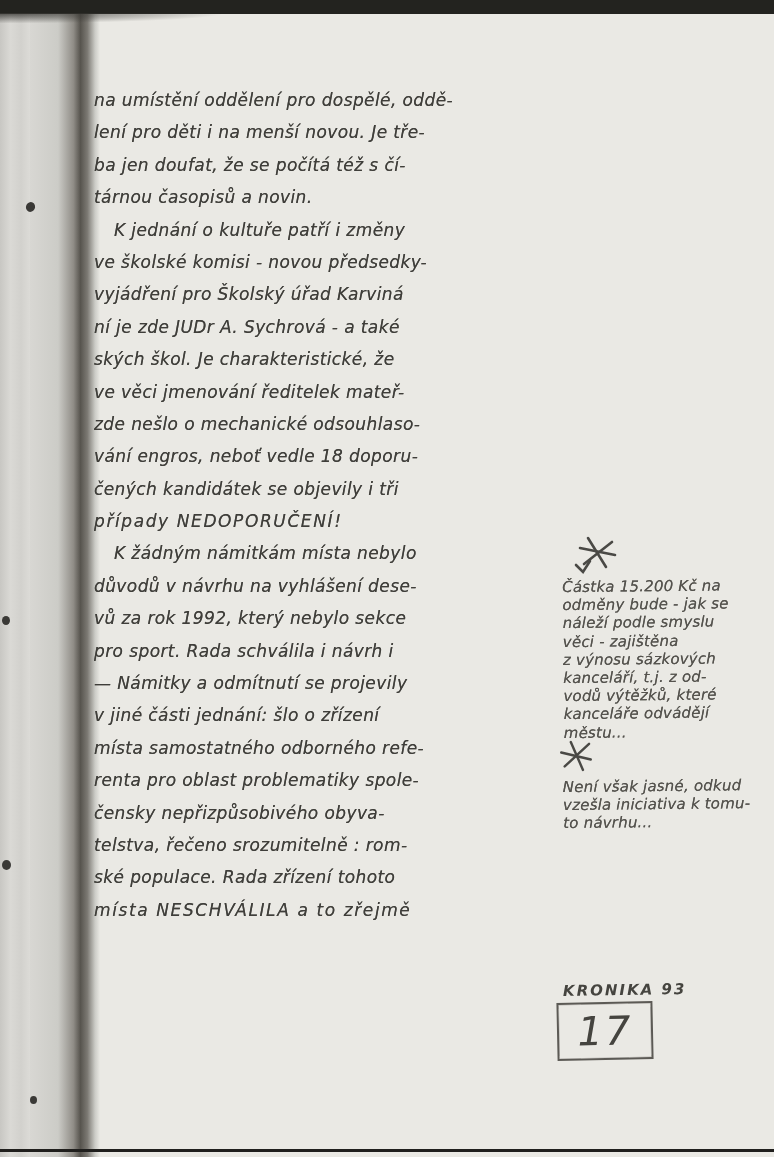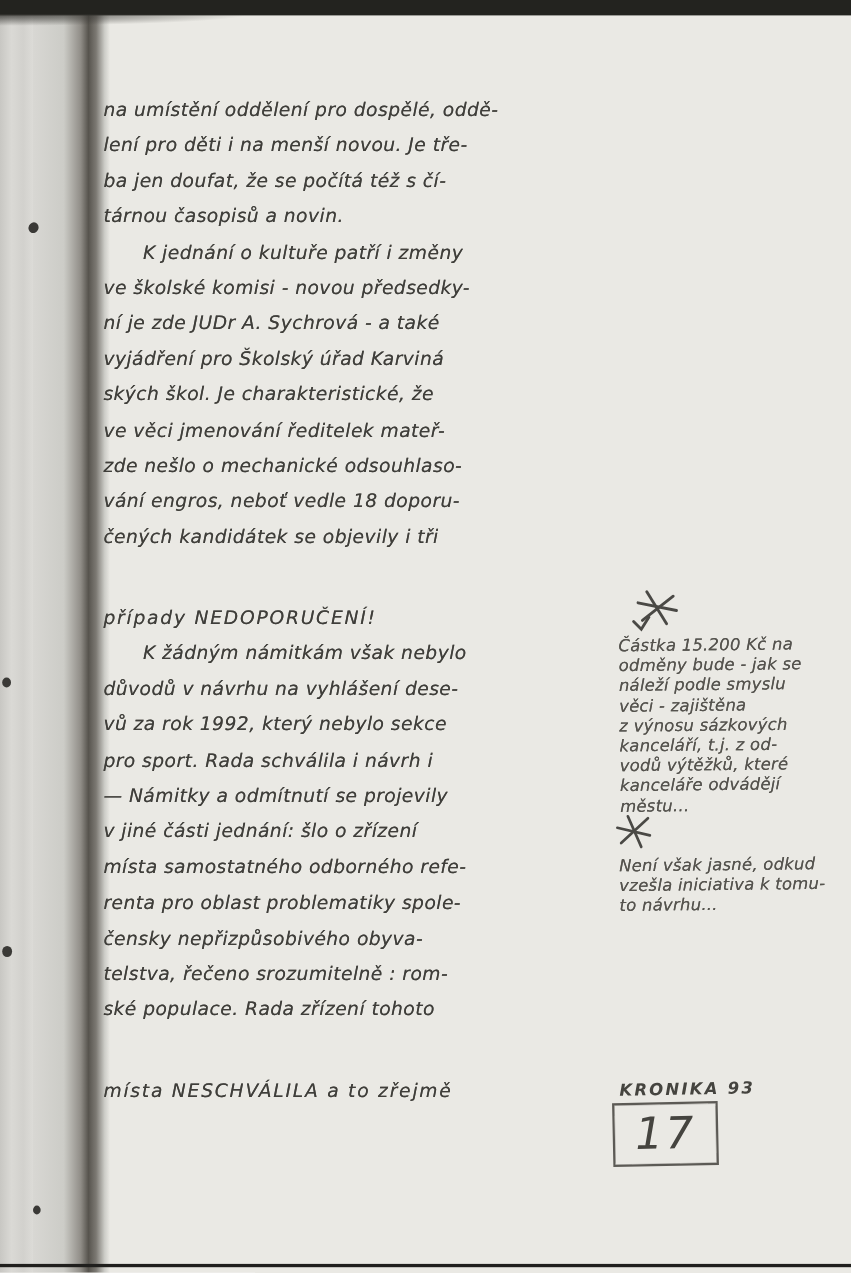--- a/index.html
+++ b/index.html
@@ -22,22 +22,22 @@
   .speck1{left:26px;top:202px;width:9px;height:10px;transform:rotate(25deg);}
   .speck2{left:2px;top:616px;width:8px;height:9px;}
   .speck3{left:2px;top:860px;width:9px;height:10px;}
   .speck4{left:30px;top:1096px;width:7px;height:8px;}
 
   
   .hand{color:#3f3e3a;font-style:italic;letter-spacing:.4px;
     text-shadow:0 0 .5px rgba(63,62,58,.8);}
   .main-text{position:absolute;left:94px;top:84px;width:482px;font-size:17px;line-height:32.4px;white-space:nowrap;}
   .line{height:32.4px;}
-  .indent{padding-left:36px;}
-  .spaced{letter-spacing:1.6px;margin-top:41px;}
+  .indent{padding-left:20px;}
+  .spaced{letter-spacing:1.6px;}
 
   .margin-note{position:absolute;left:563px;width:208px;font-size:15px;line-height:18.2px;
     color:#55534e;transform:rotate(-.6deg);white-space:nowrap;}
   .margin-note .nline{height:18.2px;letter-spacing:.2px;}
   .note1{top:577px;}
   .note2{top:777px;}
   .asterisk{position:absolute;}
   .ast1{left:572px;top:533px;}
   .ast2{left:556px;top:735px;}
 
@@ -67,31 +67,31 @@
   <div class="main-text hand">
     <div>
       <div class="line">na umístění oddělení pro dospělé, oddě-</div>
       <div class="line">lení pro děti i na menší novou. Je tře-</div>
       <div class="line">ba jen doufat, že se počítá též s čí-</div>
       <div class="line">tárnou časopisů a novin.</div>
     </div>
     <div>
       <div class="line indent">K jednání o kultuře patří i změny</div>
       <div class="line">ve školské komisi - novou předsedky-</div>
+      <div class="line">vyjádření pro Školský úřad Karviná</div>
       <div class="line">ní je zde JUDr A. Sychrová - a také</div>
-      <div class="line">vyjádření pro Školský úřad Karviná</div>
       <div class="line">ských škol. Je charakteristické, že</div>
       <div class="line">ve věci jmenování ředitelek mateř-</div>
       <div class="line">zde nešlo o mechanické odsouhlaso-</div>
       <div class="line">vání engros, neboť vedle 18 doporu-</div>
       <div class="line">čených kandidátek se objevily i tři</div>
       <div class="line spaced">případy NEDOPORUČENÍ!</div>
     </div>
     <div>
-      <div class="line indent">K žádným námitkám však nebylo</div>
+      <div class="line indent">K žádným námitkám místa nebylo</div>
       <div class="line">důvodů v návrhu na vyhlášení dese-</div>
       <div class="line">vů za rok 1992, který nebylo sekce</div>
       <div class="line">pro sport. Rada schválila i návrh i</div>
     </div>
     <div>
       <div class="line">— Námitky a odmítnutí se projevily</div>
       <div class="line">v jiné části jednání: šlo o zřízení</div>
       <div class="line">místa samostatného odborného refe-</div>
       <div class="line">renta pro oblast problematiky spole-</div>
       <div class="line">čensky nepřizpůsobivého obyva-</div>

